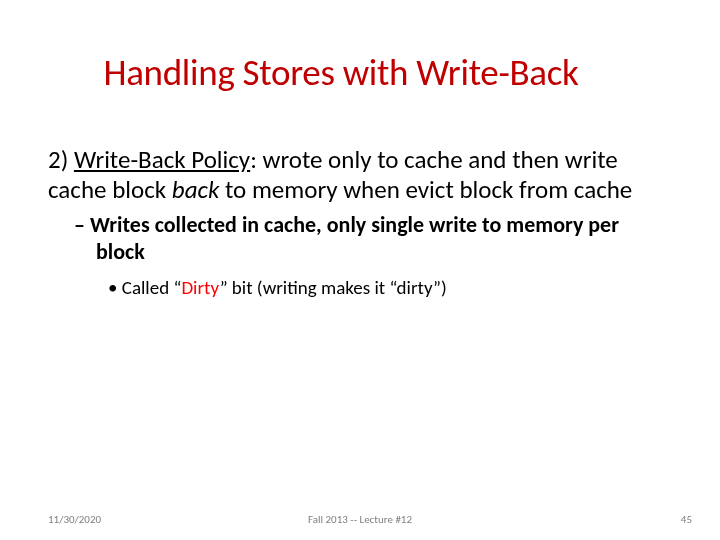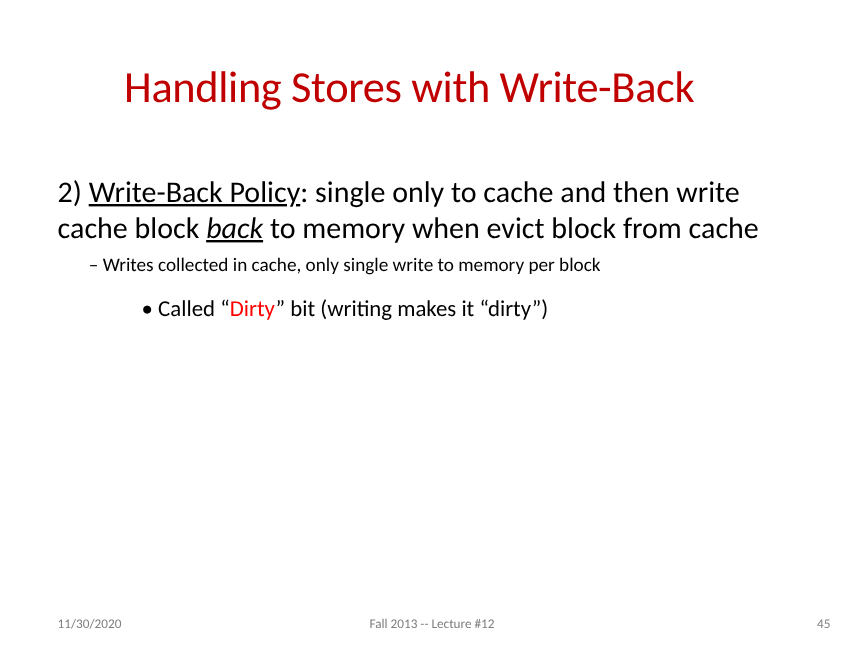--- a/index.html
+++ b/index.html
@@ -41,39 +41,39 @@
   }
   .para {
     margin: 0 0 8px 0;
   }
   .underline {
     text-decoration: underline;
     margin-top: 36px;
   }
   .italic {
     font-style: italic;
-    text-decoration: underline;
   }
   .sub1 {
     margin: 6px 0 0 26px;
-    font-size: 16px;
+    font-size: 22px;
     line-height: 1.22;
+    font-weight: bold;
   }
   .sub1 .item {
     margin: 0 0 4px 0;
     padding-left: 22px;
     text-indent: -22px;
   }
   .sub2 {
     margin: 10px 0 0 56px;
     font-size: 19px;
     line-height: 1.25;
   }
   .sub2 .item {
-    margin: 14px;
+    margin: 4px;
     padding-left: 18px;
     text-indent: -18px;
   }
   .red {
     color: #ff0000;
   }
   .footer {
     position: absolute;
     bottom: 14px;
     left: 0;
@@ -103,21 +103,21 @@
 </style>
 </head>
 <body>
 
 <div class="slide">
 
   <div class="title">Handling Stores with Write-Back</div>
 
   <div class="body">
     <p class="para">
-      <span>2) </span><span class="underline">Write-Back Policy</span><span>: single only to cache and then write cache block </span><span class="italic">back</span><span> to memory when evict block from cache</span>
+      <span>2) </span><span class="underline">Write-Back Policy</span><span>: wrote only to cache and then write cache block </span><span class="italic">back</span><span> to memory when evict block from cache</span>
     </p>
 
     <div class="sub1">
       <p class="item">– Writes collected in cache, only single write to memory per block</p>
     </div>
 
     <div class="sub2">
       <p class="item">
         <span>• Called “</span><span class="red">Dirty</span><span>” bit (writing makes it “dirty”)</span>
       </p>

